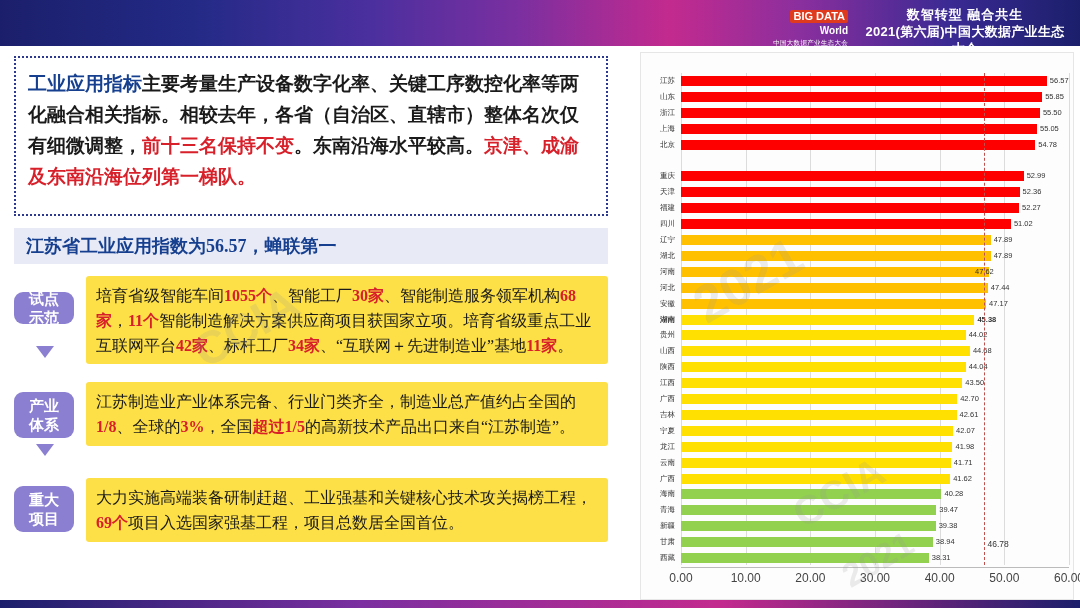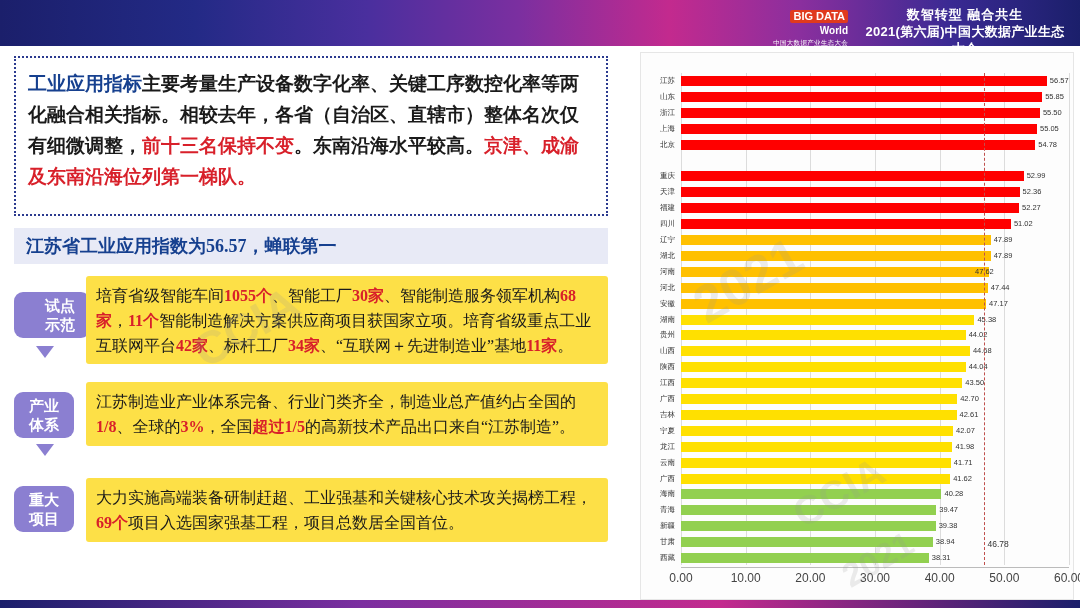--- a/index.html
+++ b/index.html
@@ -148,21 +148,21 @@
 
   <div class="summary-box">
     <div class="summary-text">
       <span class="blue">工业应用指标</span><span>主要考量生产设备数字化率、关键工序数控化率等两化融合相关指标。相较去年，各省（自治区、直辖市）整体名次仅有细微调整，</span><span class="red">前十三名保持不变</span><span>。东南沿海水平较高。</span><span class="red">京津、成渝及东南沿海位列第一梯队。</span>
     </div>
   </div>
 
   <div class="subtitle">江苏省工业应用指数为56.57，蝉联第一</div>
 
   <div class="rowblock" style="top:224px;width:594px;height:96px;">
-    <div class="tag" style="top:16px;height:46px;padding-left:16px;">
+    <div class="tag" style="top:16px;height:32px;">
       <div>
         <div>试点</div>
         <div>示范</div>
       </div>
     </div>
     <div class="arrow" style="top:70px;"></div>
     <div class="content" style="top:0;width:522px;height:88px;">
       <span><span>培育省级智能车间</span><span class="red">1055个</span><span>、智能工厂</span><span class="red">30家</span><span>、智能制造服务领军机构</span><span class="red">68家</span><span>，</span><span class="red">11个</span><span>智能制造解决方案供应商项目获国家立项。</span><span>培育省级重点工业互联网平台</span><span class="red">42家</span><span>、标杆工厂</span><span class="red">34家</span><span>、“互联网＋先进制造业”基地</span><span class="red">11家</span><span>。</span></span>
     </div>
   </div>
@@ -272,21 +272,21 @@
       <div class="bar-row" style="top: 226.7px; width: 434px;">
         <div class="bar-label">河北</div>
         <div class="bar" style="width: 306.779px; background: rgb(255, 192, 0);"></div>
         <div class="bar-value" style="left: 349.779px;">47.44</div>
       </div>
       <div class="bar-row" style="top: 242.6px; width: 434px;">
         <div class="bar-label">安徽</div>
         <div class="bar" style="width: 305.033px; background: rgb(255, 192, 0);"></div>
         <div class="bar-value" style="left: 348.033px;">47.17</div>
       </div>
-      <div class="bar-row" style="top: 258.5px; width: 434px;">
+      <div class="bar-row" style="top: 258.5px; width: 434px; font-weight: bold;">
         <div class="bar-label">湖南</div>
         <div class="bar" style="width: 293.457px; background: rgb(255, 224, 0);"></div>
         <div class="bar-value" style="left: 336.457px;">45.38</div>
       </div>
       <div class="bar-row" style="top: 274.4px; width: 434px;">
         <div class="bar-label">贵州</div>
         <div class="bar" style="width: 284.663px; background: rgb(255, 224, 0);"></div>
         <div class="bar-value" style="left: 327.663px;">44.02</div>
       </div>
       <div class="bar-row" style="top: 290.3px; width: 434px;">

